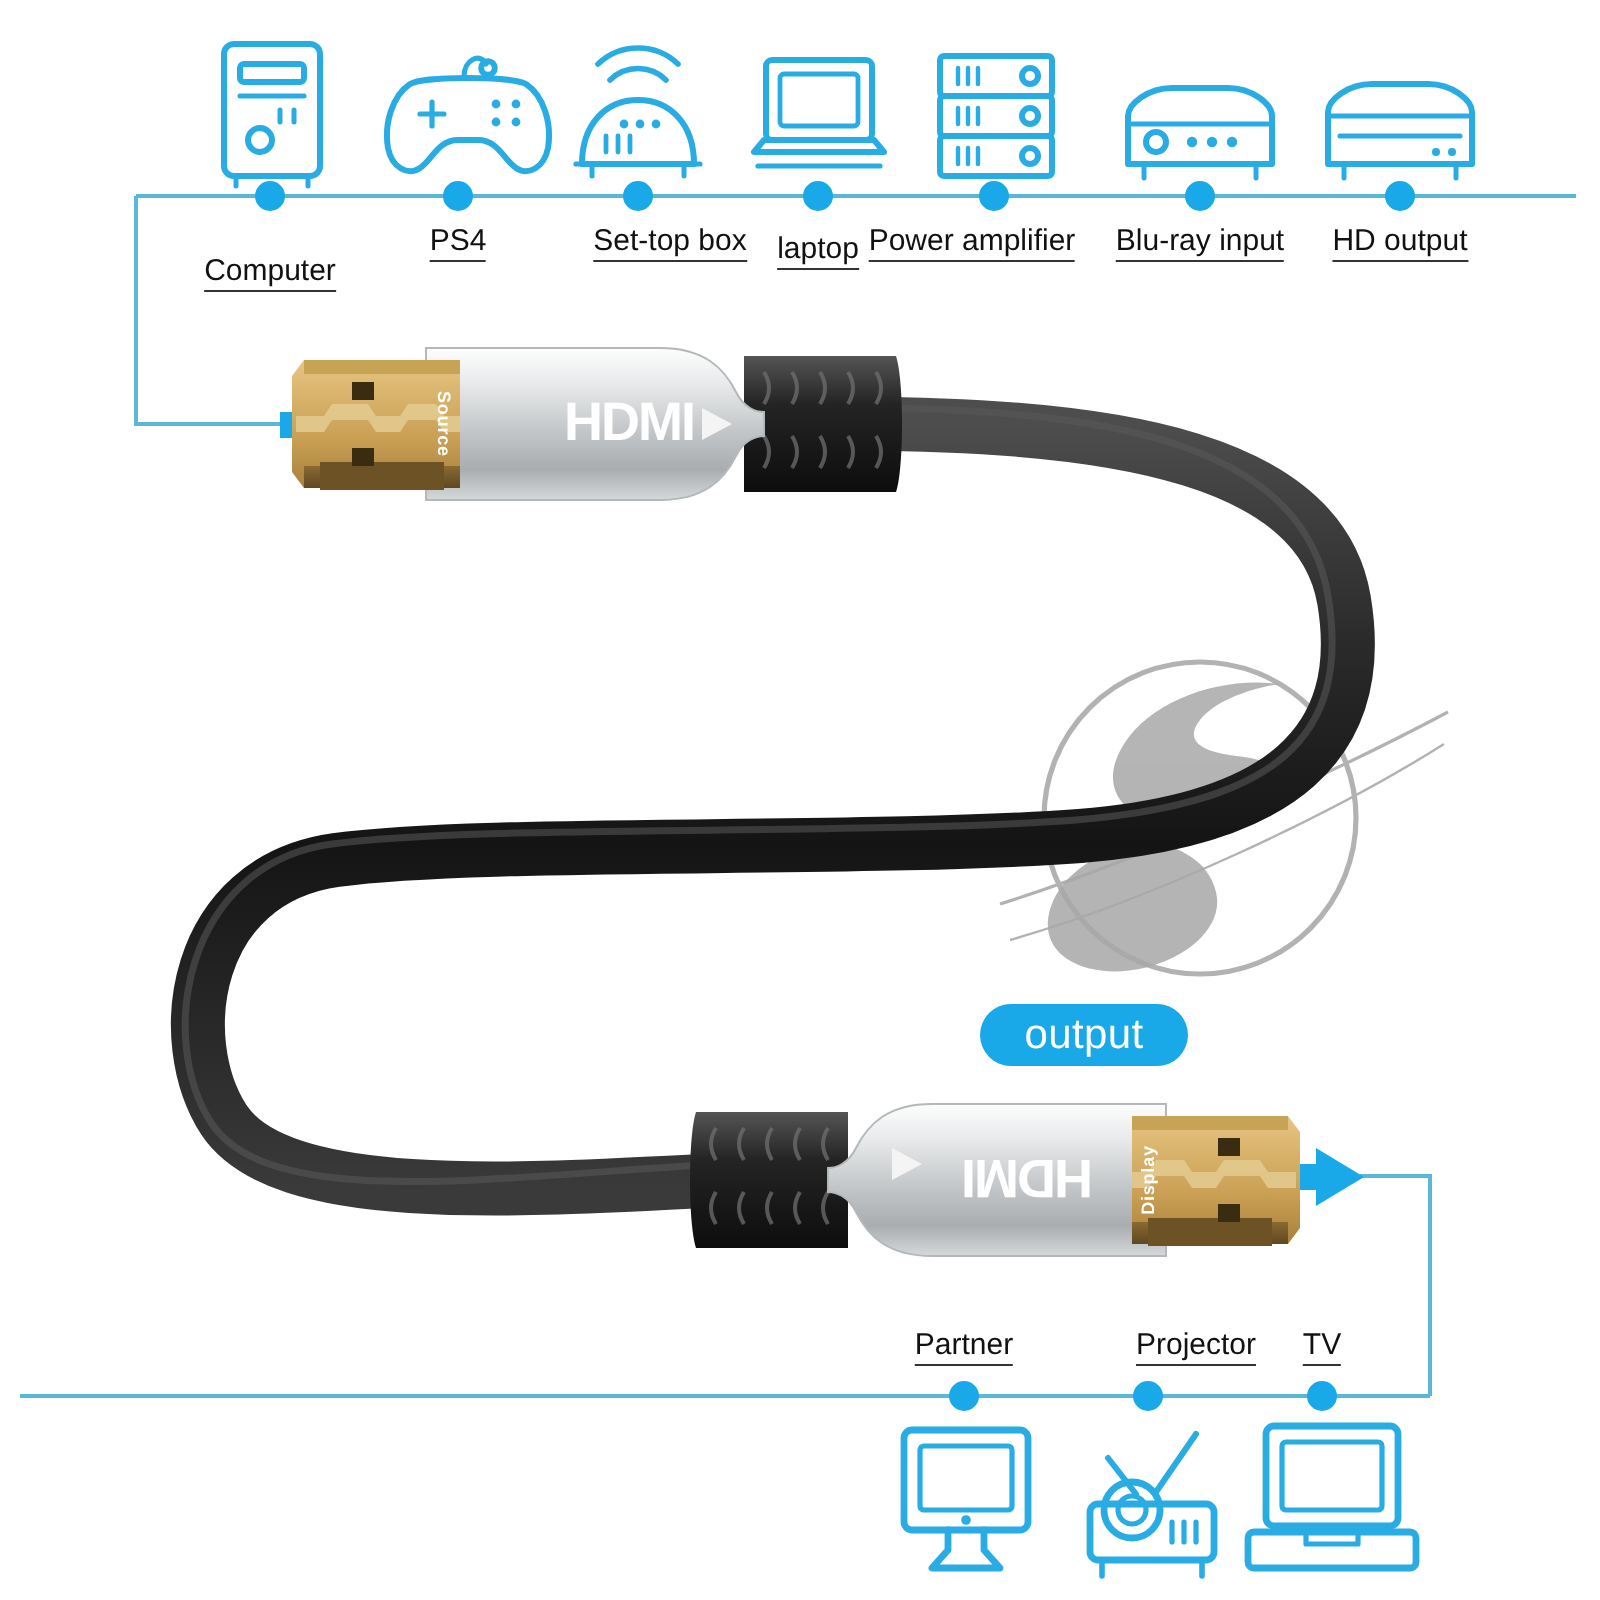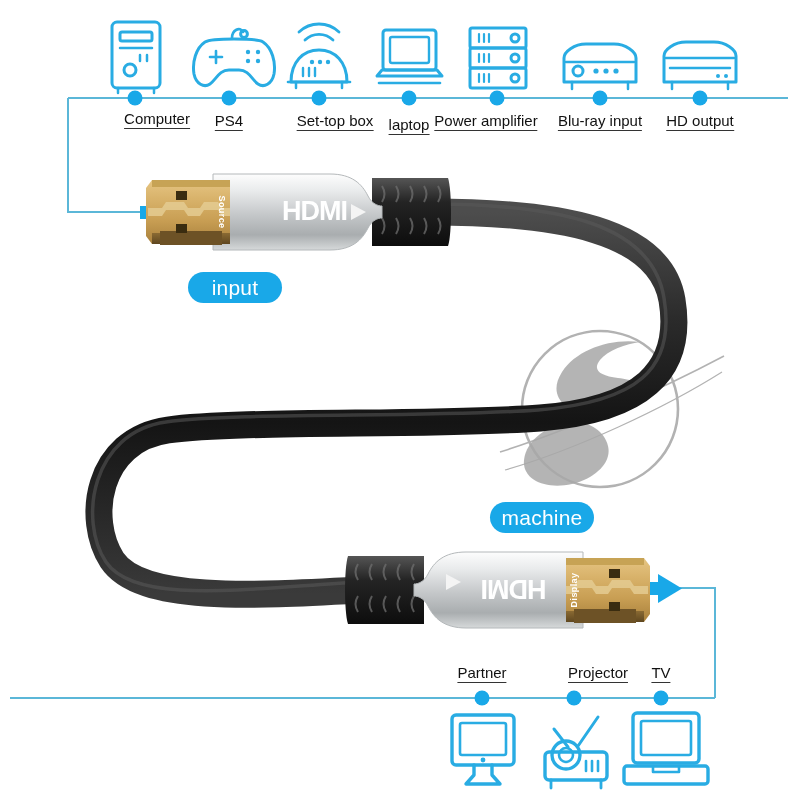--- a/index.html
+++ b/index.html
@@ -377,31 +377,30 @@
     </g>
 
     <text x="577" y="590" fill="#ffffff" font-family="Liberation Sans, sans-serif" font-size="9" font-weight="bold" letter-spacing="0.4" text-anchor="middle" transform="rotate(-90 577 590)">Display</text>
 
     <text x="514" y="580" fill="#ffffff" font-family="Liberation Sans, sans-serif" font-size="27" font-weight="bold" letter-spacing="-1" text-anchor="middle" transform="rotate(180 514 580)">HDMI</text>
 
     <polygon points="446,574 461,582 446,590" fill="#f4f4f4"></polygon>
   </svg>
 
   <div>
-    <div class="dev-label" style="left:135px; top:110px;margin-left:22px;">Computer</div>
+    <div class="dev-label" style="left:135px; top:127px;">Computer</div>
     <div class="dev-label" style="left:229px; top:112px;">PS4</div>
     <div class="dev-label" style="left:335px; top:112px;">Set-top box</div>
     <div class="dev-label" style="left:409px; top:116px;">laptop</div>
     <div class="dev-label" style="left:486px; top:112px;">Power amplifier</div>
     <div class="dev-label" style="left:600px; top:112px;">Blu-ray input</div>
     <div class="dev-label" style="left:700px; top:112px;">HD output</div>
   </div>
 
   <div>
     <div class="dev-label" style="left:482px; top:664px;">Partner</div>
     <div class="dev-label" style="left:598px; top:664px;">Projector</div>
     <div class="dev-label" style="left:661px; top:664px;text-align:right;">TV</div>
   </div>
 
-  <div class="pill" style="left:188px; top:272px; width:94px;">input</div>
-  <div class="pill" style="left:490px; top:502px; width:104px;">machine</div>
+  <div class="pill" style="left:490px; top:502px; width:104px;">output</div>
 
 </div>
 
 </body></html>

